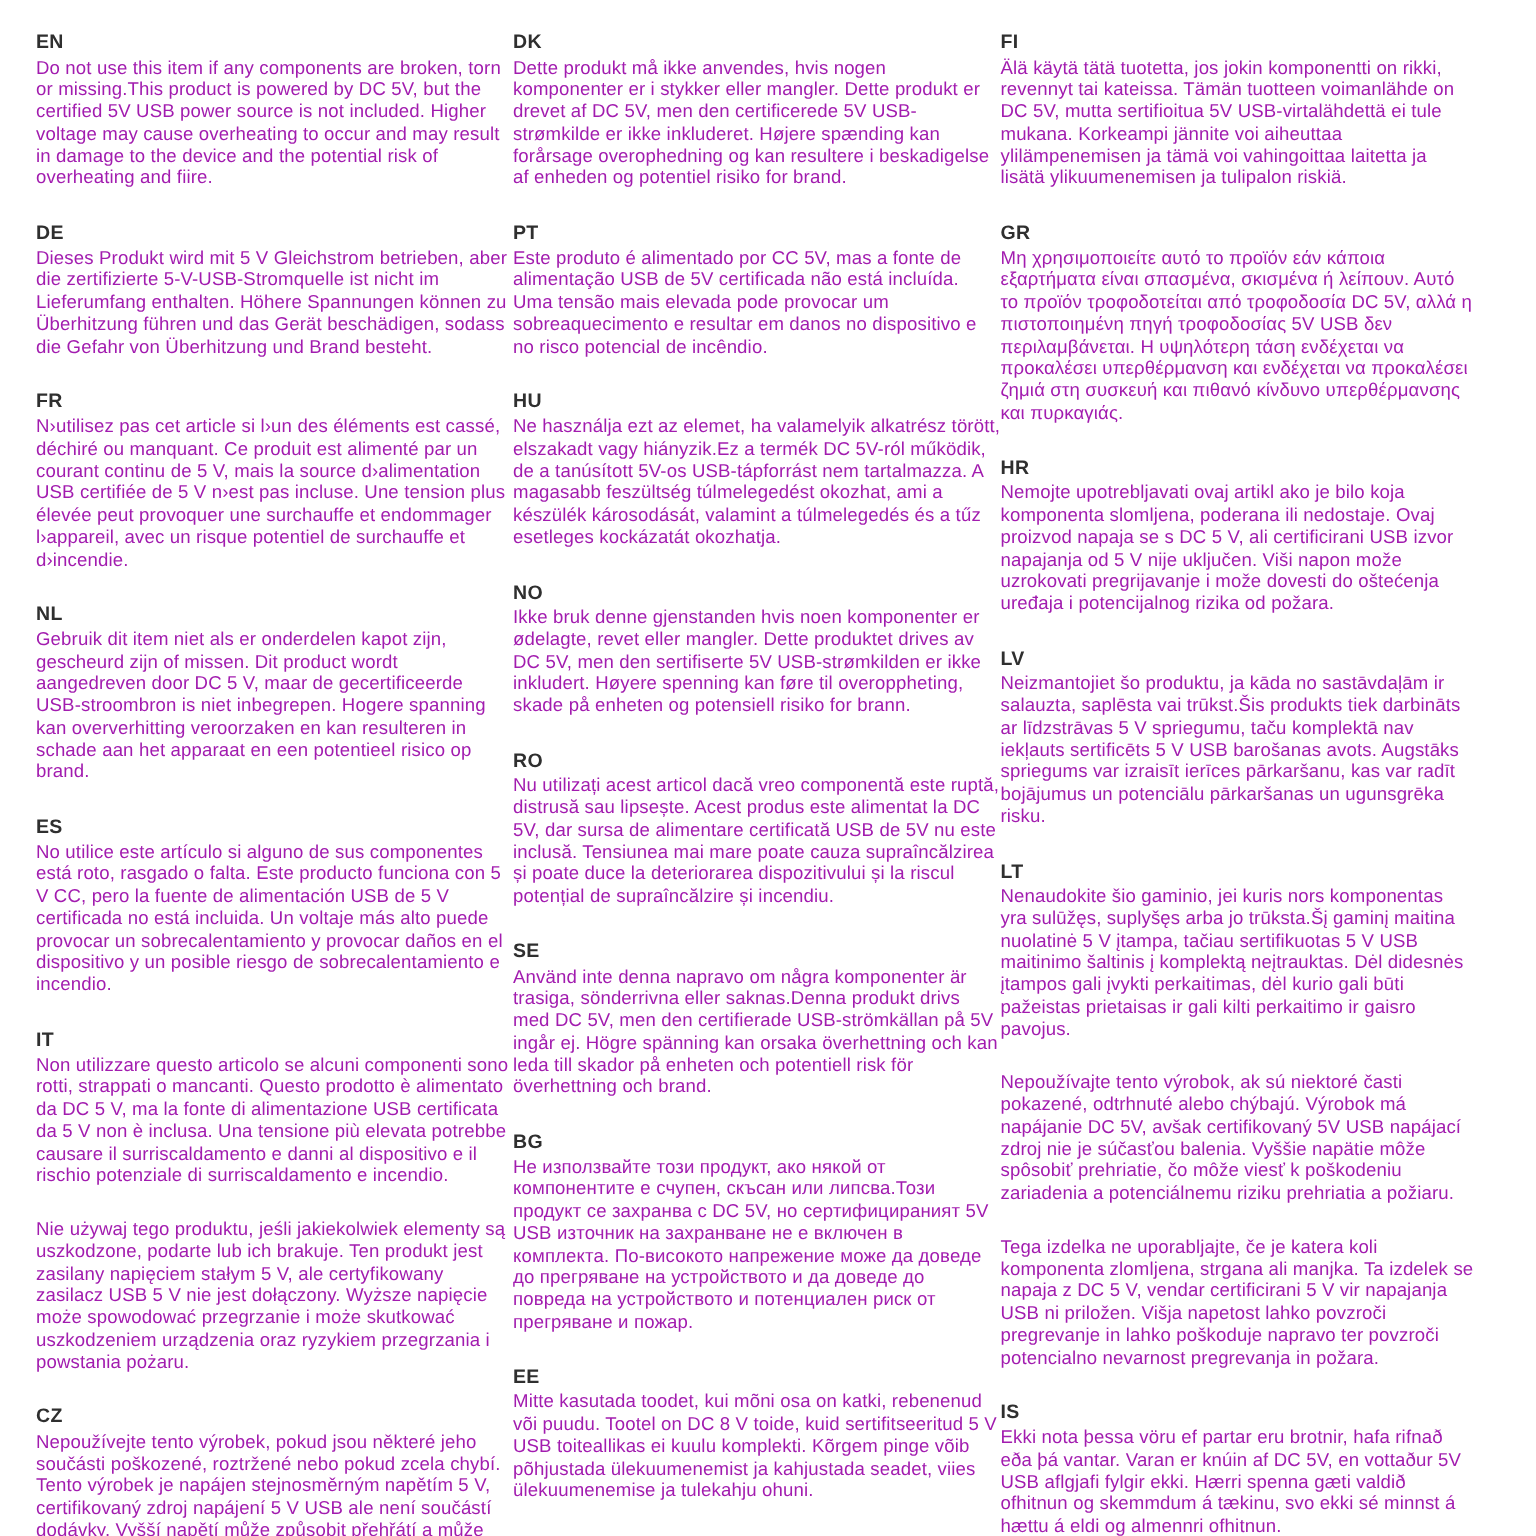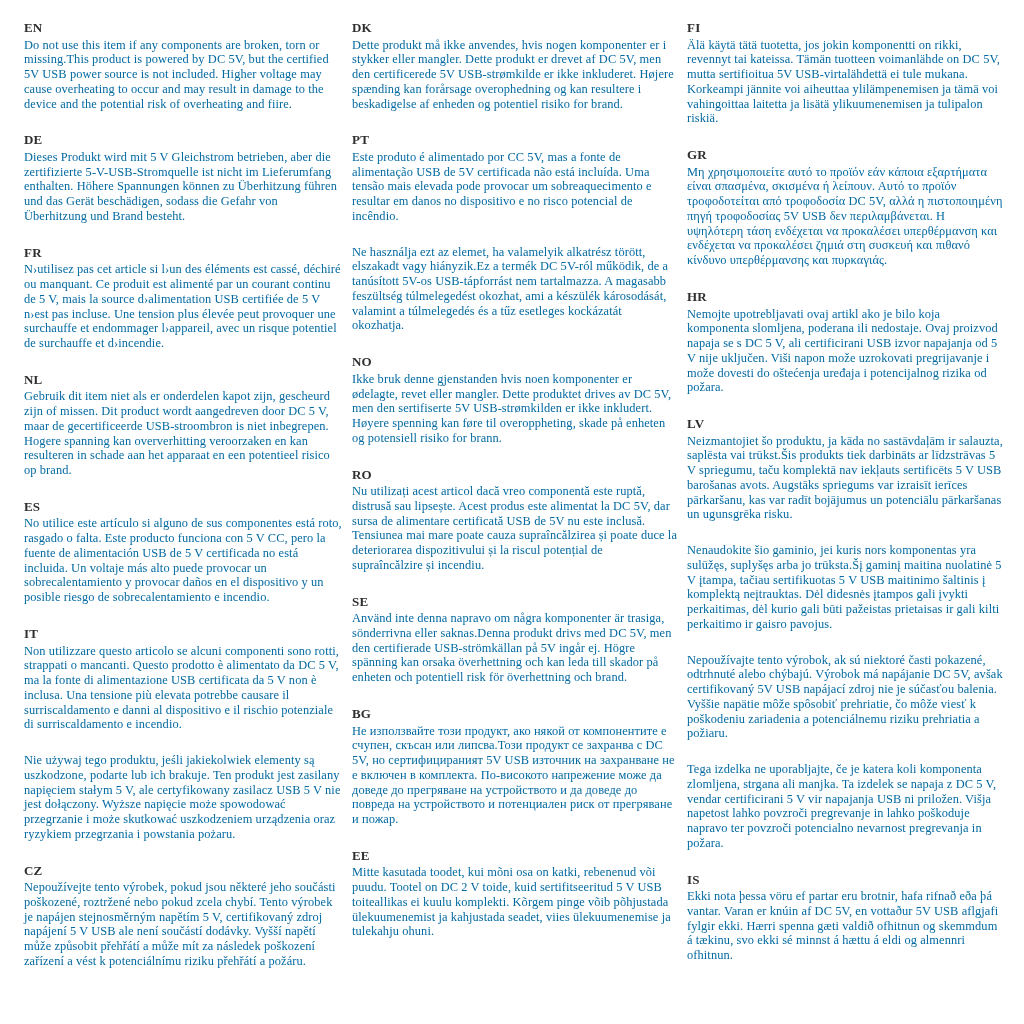--- a/index.html
+++ b/index.html
@@ -13,42 +13,40 @@
     overflow: hidden;
     font-family: "Liberation Sans", "DejaVu Sans", sans-serif;
   }
   .page {
     box-sizing: border-box;
     width: 1024px;
     height: 1024px;
     padding: 20px 10px 0 24px;
     display: grid;
     grid-template-columns: 318px 325px 316px;
-    column-gap: 10px;
     background: #ffffff;
-    font-family: Liberation Serif, serif;
   }
   .column {
     min-width: 0;
   }
   .lang-section {
     margin: 0 0 21px 0;
   }
   .lang-code {
     font-size: 13px;
     font-weight: bold;
     color: #2f2f2f;
     margin: 0 0 2px 0;
     line-height: 1.2;
     letter-spacing: 0.2px;
   }
   .lang-text {
     font-size: 12.4px;
     line-height: 1.19;
-    color: #0369a1;
+    color: #a21caf;
     margin: 0;
     letter-spacing: 0.1px;
   }
 </style>
 </head>
 <body>
 
 <div class="page">
   <div class="column">
       <section class="lang-section">
@@ -86,61 +84,63 @@
   <div class="column">
       <section class="lang-section">
         <h2 class="lang-code">DK</h2>
         <p class="lang-text">Dette produkt må ikke anvendes, hvis nogen komponenter er i stykker eller mangler. Dette produkt er drevet af DC 5V, men den certificerede 5V USB-strømkilde er ikke inkluderet. Højere spænding kan forårsage overophedning og kan resultere i beskadigelse af enheden og potentiel risiko for brand.</p>
       </section>
       <section class="lang-section">
         <h2 class="lang-code">PT</h2>
         <p class="lang-text">Este produto é alimentado por CC 5V, mas a fonte de alimentação USB de 5V certificada não está incluída. Uma tensão mais elevada pode provocar um sobreaquecimento e resultar em danos no dispositivo e no risco potencial de incêndio.</p>
       </section>
       <section class="lang-section">
+        <h2 class="lang-code">HU</h2>
         <p class="lang-text">Ne használja ezt az elemet, ha valamelyik alkatrész törött, elszakadt vagy hiányzik.Ez a termék DC 5V-ról működik, de a tanúsított 5V-os USB-tápforrást nem tartalmazza. A magasabb feszültség túlmelegedést okozhat, ami a készülék károsodását, valamint a túlmelegedés és a tűz esetleges kockázatát okozhatja.</p>
       </section>
       <section class="lang-section">
         <h2 class="lang-code">NO</h2>
         <p class="lang-text">Ikke bruk denne gjenstanden hvis noen komponenter er ødelagte, revet eller mangler. Dette produktet drives av DC 5V, men den sertifiserte 5V USB-strømkilden er ikke inkludert. Høyere spenning kan føre til overoppheting, skade på enheten og potensiell risiko for brann.</p>
       </section>
       <section class="lang-section">
         <h2 class="lang-code">RO</h2>
         <p class="lang-text">Nu utilizați acest articol dacă vreo componentă este ruptă, distrusă sau lipsește. Acest produs este alimentat la DC 5V, dar sursa de alimentare certificată USB de 5V nu este inclusă. Tensiunea mai mare poate cauza supraîncălzirea și poate duce la deteriorarea dispozitivului și la riscul potențial de supraîncălzire și incendiu.</p>
       </section>
       <section class="lang-section">
         <h2 class="lang-code">SE</h2>
         <p class="lang-text">Använd inte denna napravo om några komponenter är trasiga, sönderrivna eller saknas.Denna produkt drivs med DC 5V, men den certifierade USB-strömkällan på 5V ingår ej. Högre spänning kan orsaka överhettning och kan leda till skador på enheten och potentiell risk för överhettning och brand.</p>
       </section>
       <section class="lang-section">
         <h2 class="lang-code">BG</h2>
         <p class="lang-text">Не използвайте този продукт, ако някой от компонентите е счупен, скъсан или липсва.Този продукт се захранва с DC 5V, но сертифицираният 5V USB източник на захранване не е включен в комплекта. По-високото напрежение може да доведе до прегряване на устройството и да доведе до повреда на устройството и потенциален риск от прегряване и пожар.</p>
       </section>
       <section class="lang-section">
         <h2 class="lang-code">EE</h2>
-        <p class="lang-text">Mitte kasutada toodet, kui mõni osa on katki, rebenenud või puudu. Tootel on DC 2 V toide, kuid sertifitseeritud 5 V USB toiteallikas ei kuulu komplekti. Kõrgem pinge võib põhjustada ülekuumenemist ja kahjustada seadet, viies ülekuumenemise ja tulekahju ohuni.</p>
+        <p class="lang-text">Mitte kasutada toodet, kui mõni osa on katki, rebenenud või puudu. Tootel on DC 8 V toide, kuid sertifitseeritud 5 V USB toiteallikas ei kuulu komplekti. Kõrgem pinge võib põhjustada ülekuumenemist ja kahjustada seadet, viies ülekuumenemise ja tulekahju ohuni.</p>
       </section>
     </div>
   <div class="column">
       <section class="lang-section">
         <h2 class="lang-code">FI</h2>
         <p class="lang-text">Älä käytä tätä tuotetta, jos jokin komponentti on rikki, revennyt tai kateissa. Tämän tuotteen voimanlähde on DC 5V, mutta sertifioitua 5V USB-virtalähdettä ei tule mukana. Korkeampi jännite voi aiheuttaa ylilämpenemisen ja tämä voi vahingoittaa laitetta ja lisätä ylikuumenemisen ja tulipalon riskiä.</p>
       </section>
       <section class="lang-section">
         <h2 class="lang-code">GR</h2>
         <p class="lang-text">Μη χρησιμοποιείτε αυτό το προϊόν εάν κάποια εξαρτήματα είναι σπασμένα, σκισμένα ή λείπουν. Αυτό το προϊόν τροφοδοτείται από τροφοδοσία DC 5V, αλλά η πιστοποιημένη πηγή τροφοδοσίας 5V USB δεν περιλαμβάνεται. Η υψηλότερη τάση ενδέχεται να προκαλέσει υπερθέρμανση και ενδέχεται να προκαλέσει ζημιά στη συσκευή και πιθανό κίνδυνο υπερθέρμανσης και πυρκαγιάς.</p>
       </section>
       <section class="lang-section">
         <h2 class="lang-code">HR</h2>
         <p class="lang-text">Nemojte upotrebljavati ovaj artikl ako je bilo koja komponenta slomljena, poderana ili nedostaje. Ovaj proizvod napaja se s DC 5 V, ali certificirani USB izvor napajanja od 5 V nije uključen. Viši napon može uzrokovati pregrijavanje i može dovesti do oštećenja uređaja i potencijalnog rizika od požara.</p>
       </section>
       <section class="lang-section">
         <h2 class="lang-code">LV</h2>
         <p class="lang-text">Neizmantojiet šo produktu, ja kāda no sastāvdaļām ir salauzta, saplēsta vai trūkst.Šis produkts tiek darbināts ar līdzstrāvas 5 V spriegumu, taču komplektā nav iekļauts sertificēts 5 V USB barošanas avots. Augstāks spriegums var izraisīt ierīces pārkaršanu, kas var radīt bojājumus un potenciālu pārkaršanas un ugunsgrēka risku.</p>
       </section>
       <section class="lang-section">
+        <h2 class="lang-code">LT</h2>
         <p class="lang-text">Nenaudokite šio gaminio, jei kuris nors komponentas yra sulūžęs, suplyšęs arba jo trūksta.Šį gaminį maitina nuolatinė 5 V įtampa, tačiau sertifikuotas 5 V USB maitinimo šaltinis į komplektą neįtrauktas. Dėl didesnės įtampos gali įvykti perkaitimas, dėl kurio gali būti pažeistas prietaisas ir gali kilti perkaitimo ir gaisro pavojus.</p>
       </section>
       <section class="lang-section">
         <p class="lang-text">Nepoužívajte tento výrobok, ak sú niektoré časti pokazené, odtrhnuté alebo chýbajú. Výrobok má napájanie DC 5V, avšak certifikovaný 5V USB napájací zdroj nie je súčasťou balenia. Vyššie napätie môže spôsobiť prehriatie, čo môže viesť k poškodeniu zariadenia a potenciálnemu riziku prehriatia a požiaru.</p>
       </section>
       <section class="lang-section">
         <p class="lang-text">Tega izdelka ne uporabljajte, če je katera koli komponenta zlomljena, strgana ali manjka. Ta izdelek se napaja z DC 5 V, vendar certificirani 5 V vir napajanja USB ni priložen. Višja napetost lahko povzroči pregrevanje in lahko poškoduje napravo ter povzroči potencialno nevarnost pregrevanja in požara.</p>
       </section>
       <section class="lang-section">
         <h2 class="lang-code">IS</h2>

